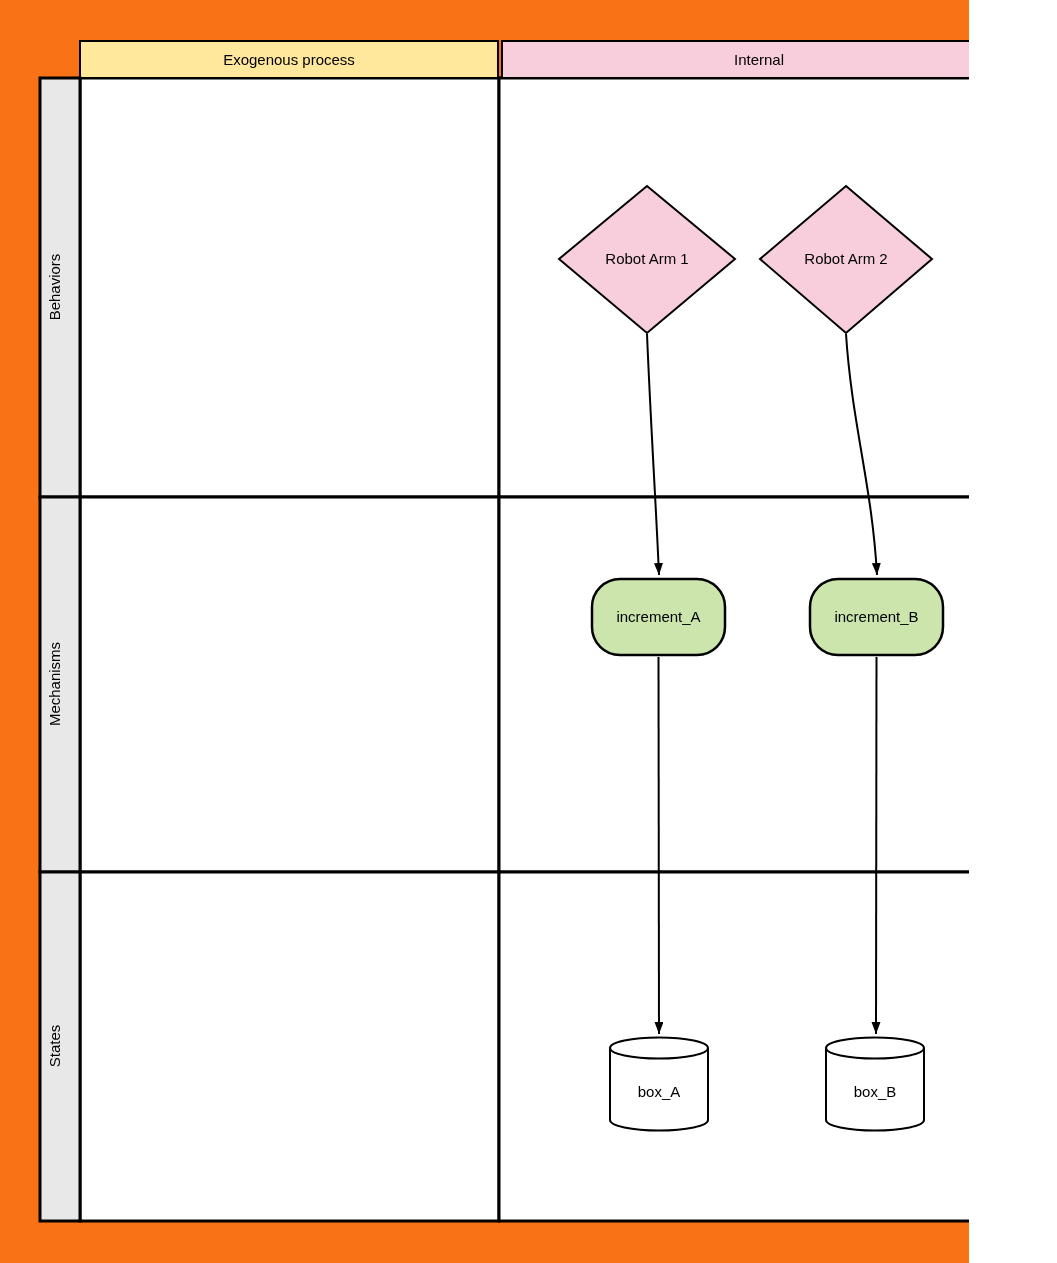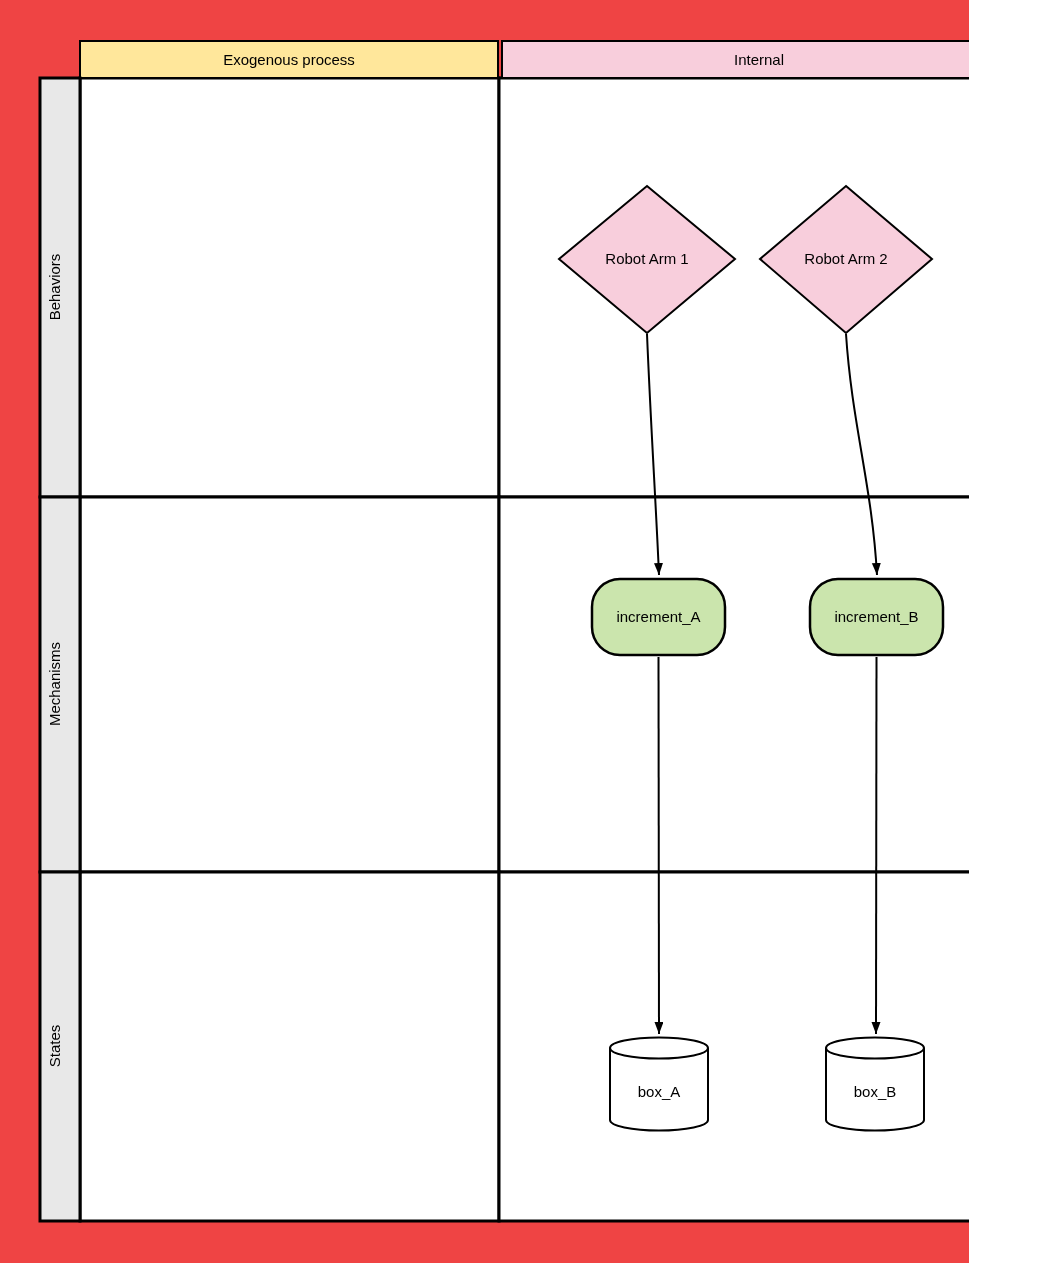--- a/index.html
+++ b/index.html
@@ -5,21 +5,21 @@
   html, body {
     margin: 0;
     padding: 0;
     background: #ffffff;
     font-family: "Liberation Sans", sans-serif;
   }
   .stage {
     position: relative;
     width: 969px;
     height: 1263px;
-    background: #ef4444;
+    background: #f97316;
     overflow: hidden;
   }
   svg text {
     font-family: "Liberation Sans", sans-serif;
     font-size: 15px;
     fill: #000000;
   }
 </style>
 </head>
 <body>

